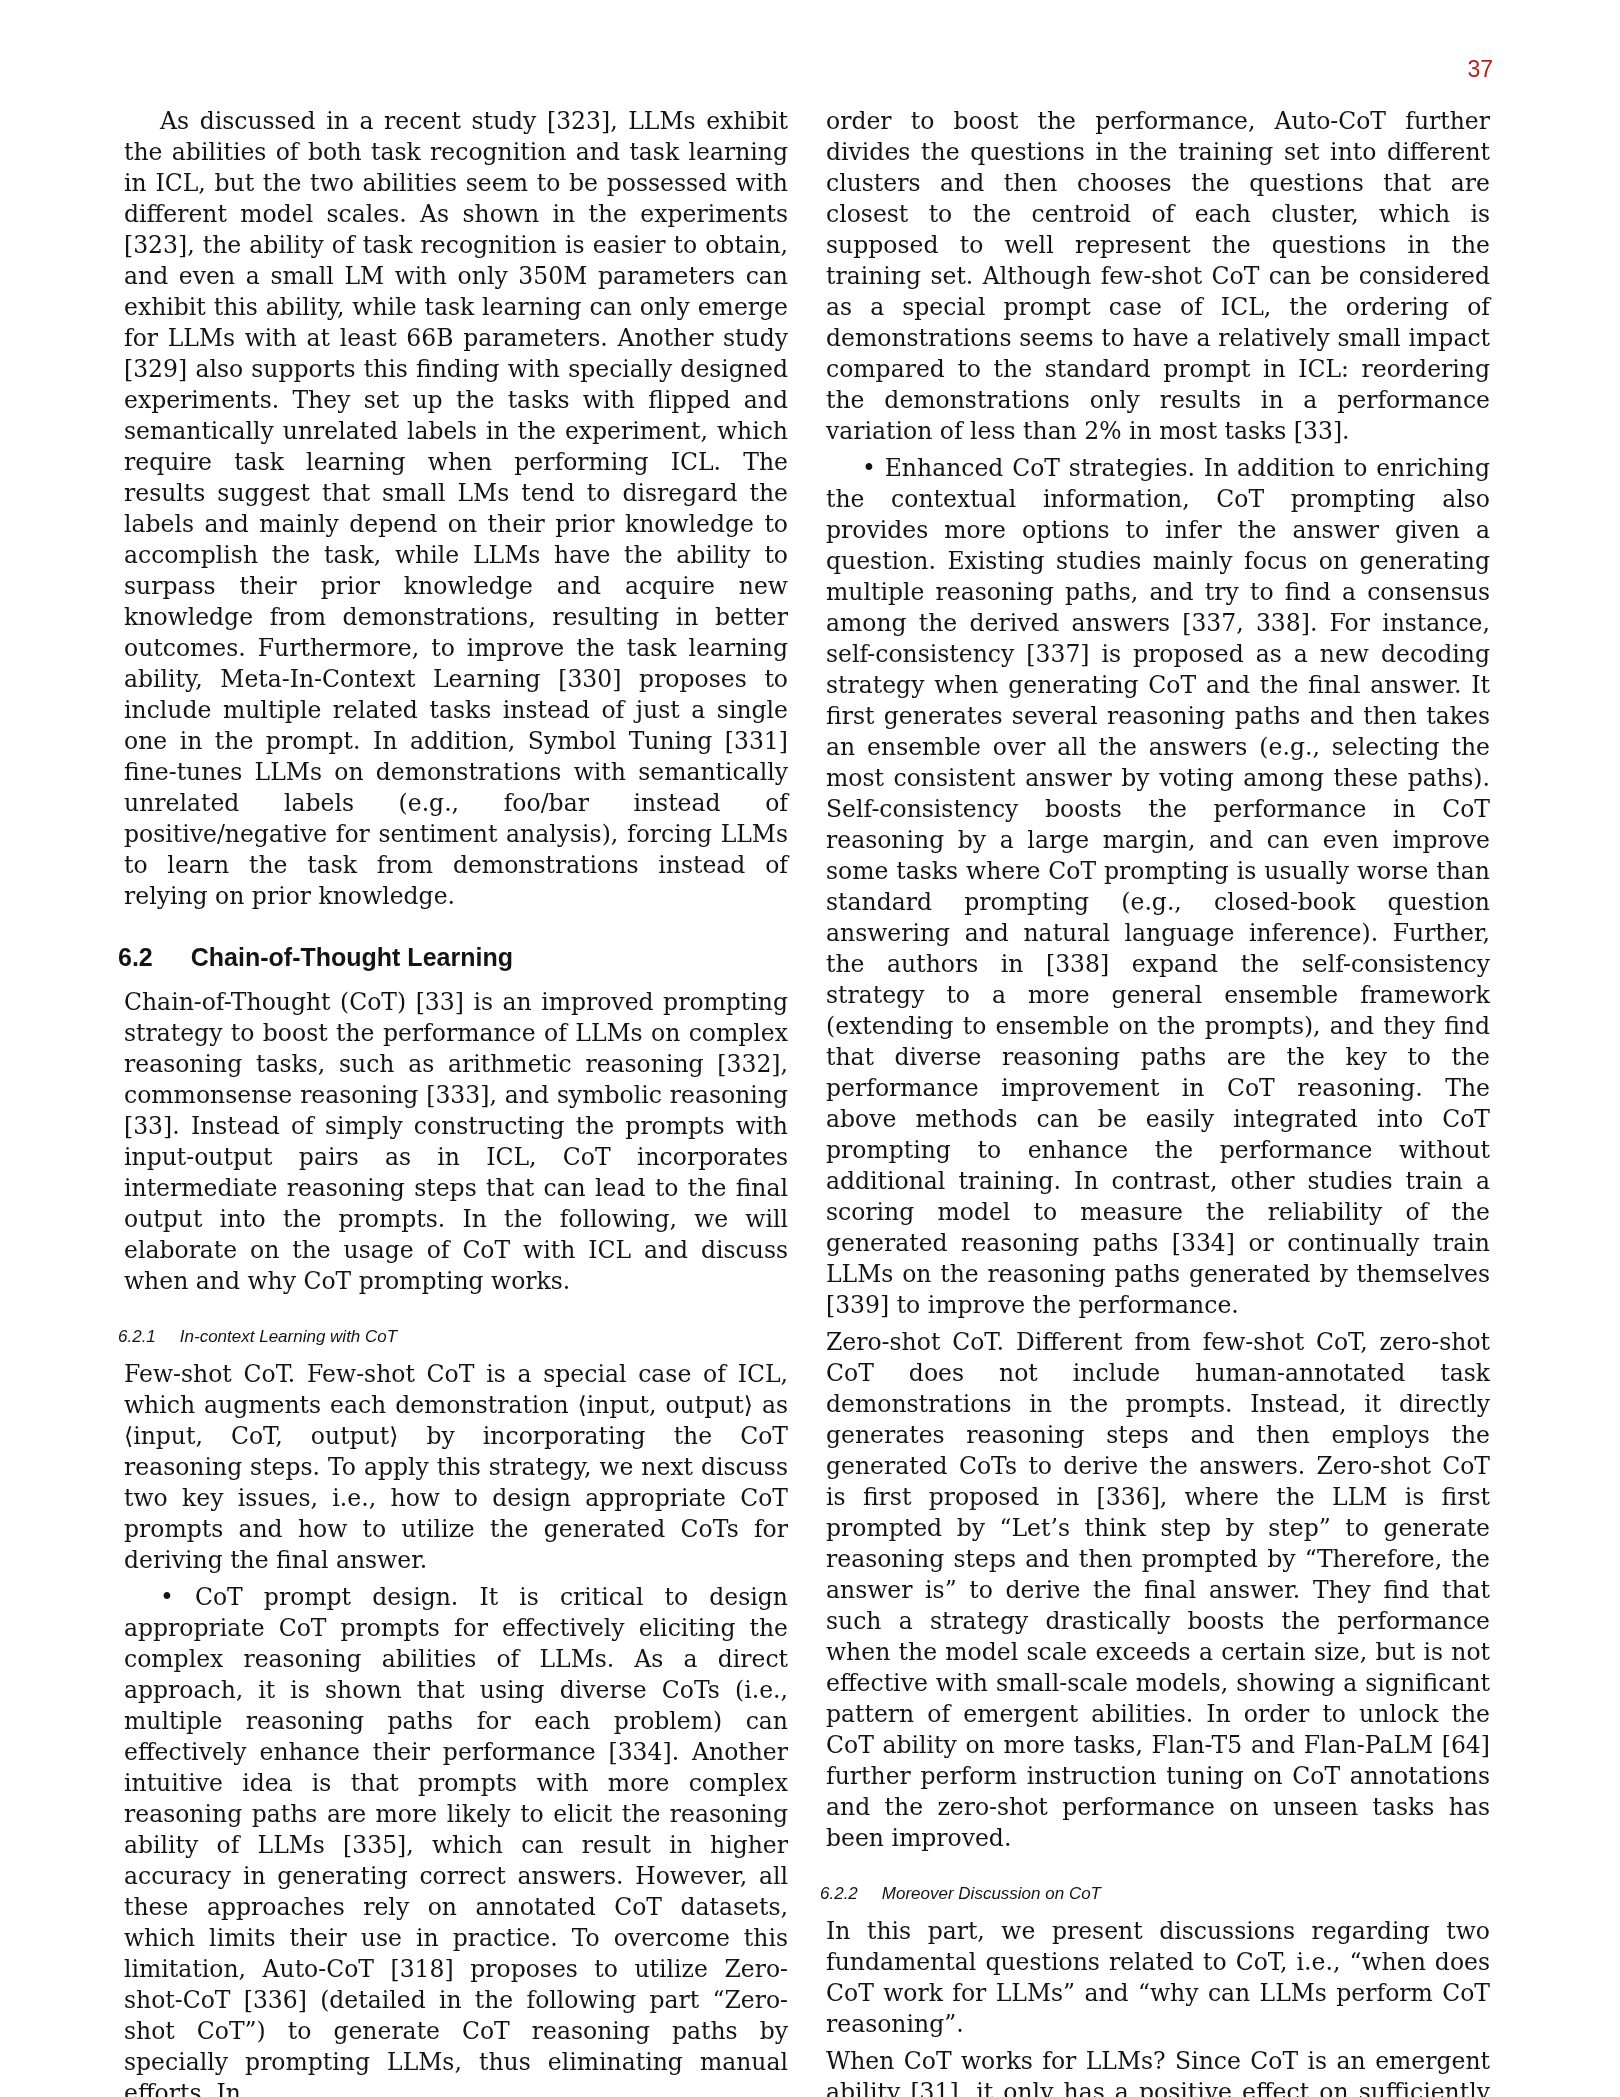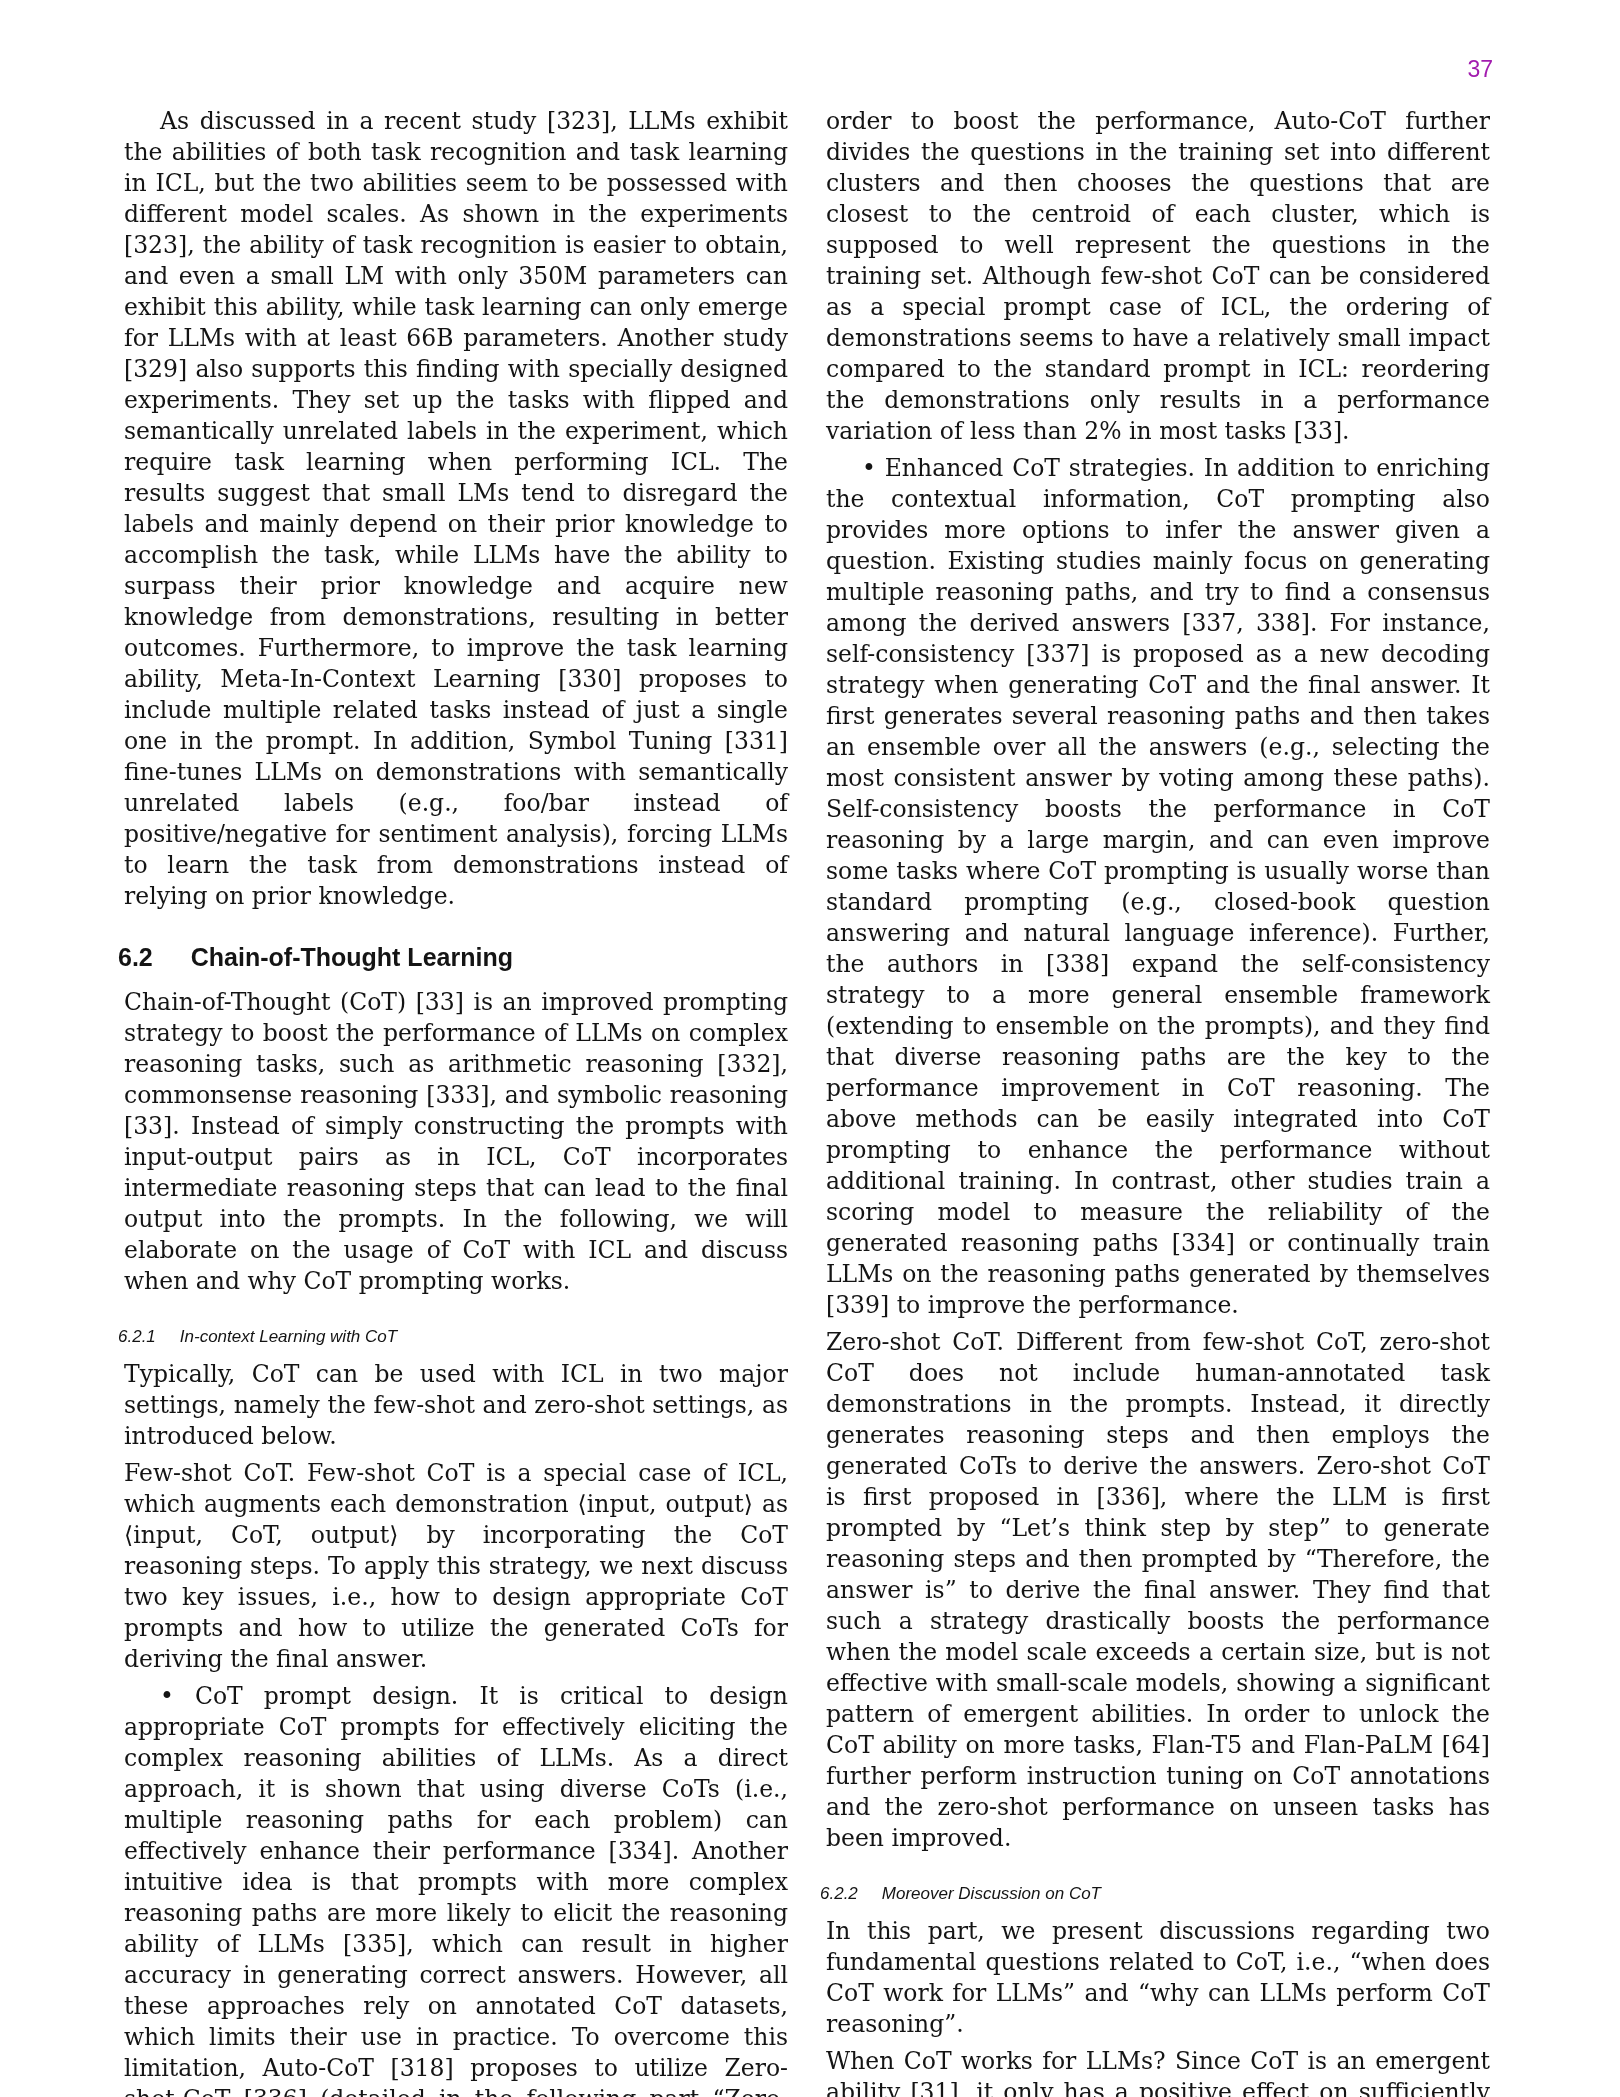--- a/index.html
+++ b/index.html
@@ -15,21 +15,21 @@
     color: #141414;
     font-family: "DejaVu Serif", "Liberation Serif", serif;
     overflow: hidden;
   }
   .page-number {
     position: absolute;
     top: 56px;
     right: 127px;
     font-family: "Liberation Sans", sans-serif;
     font-size: 23px;
-    color: #a21caf;
+    color: #b91c1c;
   }
   .columns {
     position: absolute;
     left: 118px;
     top: 100px;
     width: 1378px;
     display: flex;
     gap: 26px;
   }
   .col {
@@ -79,21 +79,20 @@
       <h2 class="sec-heading">
         <span class="sec-num">6.2</span><span class="sec-title">Chain-of-Thought Learning</span>
       </h2>
 
       <p><span>Chain-of-Thought (CoT) [33] is an improved prompting strategy to boost the performance of LLMs on complex reasoning tasks, such as arithmetic reasoning [332], commonsense reasoning [333], and symbolic reasoning [33]. Instead of simply constructing the prompts with input-output pairs as in ICL, CoT incorporates intermediate reasoning steps that can lead to the final output into the prompts. In the following, we will elaborate on the usage of CoT with ICL and discuss when and why CoT prompting works.</span></p>
 
       <h3 class="subsec-heading">
         <span class="subsec-num">6.2.1</span><span class="subsec-title">In-context Learning with CoT</span>
       </h3>
 
-      <p><span>Typically, CoT can be used with ICL in two major settings, namely the few-shot and zero-shot settings, as introduced below.</span></p>
 
       <p class="gap-top"><span class="bold">Few-shot CoT.</span><span> Few-shot CoT is a special case of ICL, which augments each demonstration </span><span class="italic">⟨input, output⟩</span><span> as </span><span class="italic">⟨input, CoT, output⟩</span><span> by incorporating the CoT reasoning steps. To apply this strategy, we next discuss two key issues, </span><span class="italic">i.e.,</span><span> how to design appropriate CoT prompts and how to utilize the generated CoTs for deriving the final answer.</span></p>
 
       <p class="indent"><span>• </span><span class="italic">CoT prompt design.</span><span> It is critical to design appropriate CoT prompts for effectively eliciting the complex reasoning abilities of LLMs. As a direct approach, it is shown that using diverse CoTs (</span><span class="italic">i.e.,</span><span> multiple reasoning paths for each problem) can effectively enhance their performance [334]. Another intuitive idea is that prompts with more complex reasoning paths are more likely to elicit the reasoning ability of LLMs [335], which can result in higher accuracy in generating correct answers. However, all these approaches rely on annotated CoT datasets, which limits their use in practice. To overcome this limitation, Auto-CoT [318] proposes to utilize Zero-shot-CoT [336] (detailed in the following part “</span><span class="italic">Zero-shot CoT</span><span>”) to generate CoT reasoning paths by specially prompting LLMs, thus eliminating manual efforts. In</span></p>
     </div>
 
     <div class="col">
       <p><span>order to boost the performance, Auto-CoT further divides the questions in the training set into different clusters and then chooses the questions that are closest to the centroid of each cluster, which is supposed to well represent the questions in the training set.  Although few-shot CoT can be considered as a special prompt case of ICL, the ordering of demonstrations seems to have a relatively small impact compared to the standard prompt in ICL: reordering the demonstrations only results in a performance variation of less than 2% in most tasks [33].</span></p>
 
       <p class="indent"><span>• </span><span class="italic">Enhanced CoT strategies.</span><span> In addition to enriching the contextual information, CoT prompting also provides more options to infer the answer given a question. Existing studies mainly focus on generating multiple reasoning paths, and try to find a consensus among the derived answers [337, 338]. For instance, </span><span class="italic">self-consistency</span><span> [337] is proposed as a new decoding strategy when generating CoT and the final answer. It first generates several reasoning paths and then takes an ensemble over all the answers (</span><span class="italic">e.g.,</span><span> selecting the most consistent answer by voting among these paths). Self-consistency boosts the performance in CoT reasoning by a large margin, and can even improve some tasks where CoT prompting is usually worse than standard prompting (</span><span class="italic">e.g.,</span><span> closed-book question answering and natural language inference). Further, the authors in [338] expand the self-consistency strategy to a more general ensemble framework (extending to ensemble on the prompts), and they find that diverse reasoning paths are the key to the performance improvement in CoT reasoning.  The above methods can be easily integrated into CoT prompting to enhance the performance without additional training. In contrast, other studies train a scoring model to measure the reliability of the generated reasoning paths [334] or continually train LLMs on the reasoning paths generated by themselves [339] to improve the performance.</span></p>

